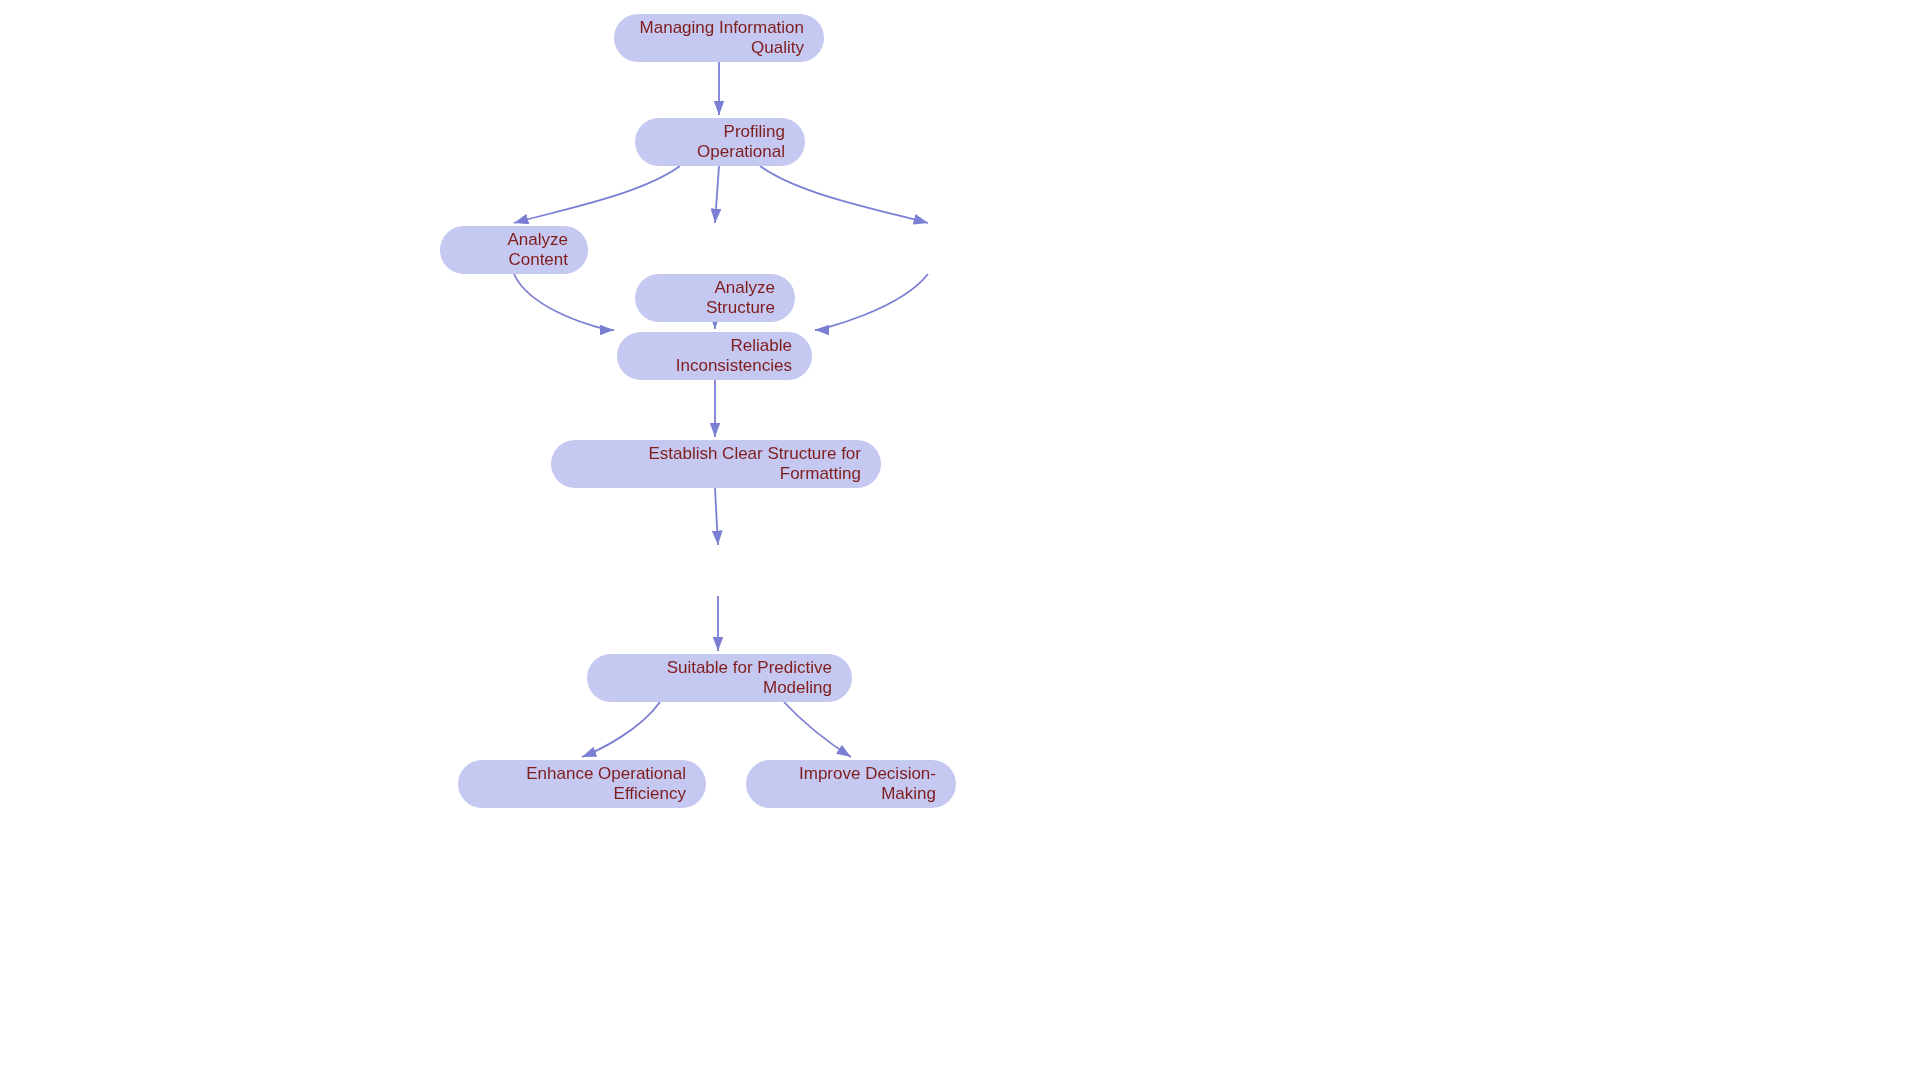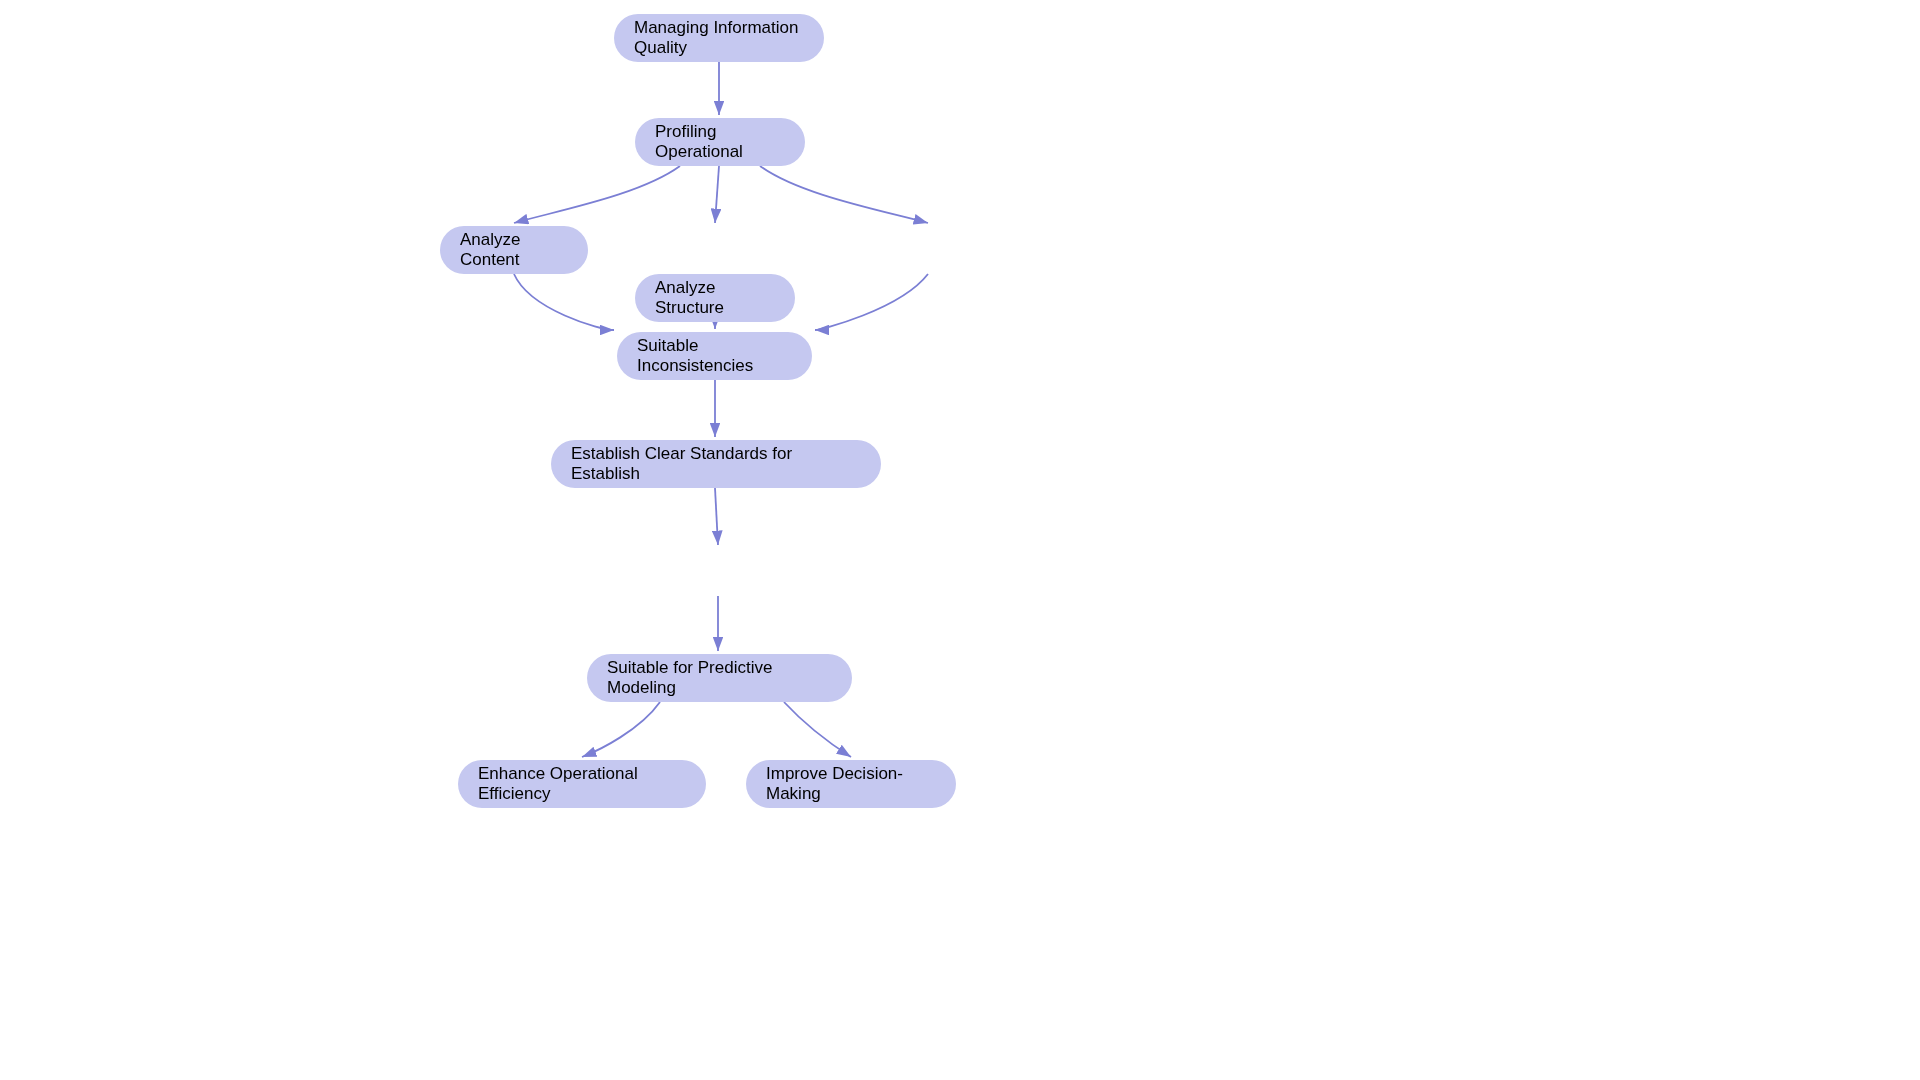--- a/index.html
+++ b/index.html
@@ -26,22 +26,22 @@
       height: 100%;
       pointer-events: none;
     }
     .node {
       position: absolute;
       background: #c5c8f0;
       border-radius: 50px;
       display: flex;
       align-items: center;
       justify-content: center;
-      text-align: left;
-      color: #000000;
+      text-align: right;
+      color: #7f1d1d;
       font-size: 17px;
       font-weight: 500;
       padding: 0 20px;
       border: none;
       cursor: default;
     }
   </style>
 </head>
 <body>
 
@@ -81,23 +81,23 @@
 
   <div id="node-managing-info-quality" class="node" style="left:614px; top:14px; width:210px; height:48px;">Managing Information Quality</div>
 
   <div id="node-profiling-information" class="node" style="left:635px; top:118px; width:170px; height:48px;">Profiling Operational</div>
 
   <div id="node-analyze-content" class="node" style="left:440px; top:226px; width:148px; height:48px;">Analyze Content</div>
 
   <div id="node-analyze-structure" class="node" style="left:635px; top:226px; width:160px; height:48px;margin-top:48px;">Analyze Structure</div>
 
 
-  <div id="node-identify-inconsistencies" class="node" style="left:617px; top:332px; width:195px; height:48px;">Suitable Inconsistencies</div>
+  <div id="node-identify-inconsistencies" class="node" style="left:617px; top:332px; width:195px; height:48px;">Reliable Inconsistencies</div>
 
-  <div id="node-establish-standards" class="node" style="left:551px; top:440px; width:330px; height:48px;">Establish Clear Standards for Establish</div>
+  <div id="node-establish-standards" class="node" style="left:551px; top:440px; width:330px; height:48px;">Establish Clear Structure for Formatting</div>
 
 
   <div id="node-enhance-efficiency" class="node" style="left:458px; top:760px; width:248px; height:48px;">Enhance Operational Efficiency</div>
 
   <div id="node-suitable-predictive" class="node" style="left:587px; top:654px; width:265px; height:48px;">Suitable for Predictive Modeling</div>
 
   <div id="node-improve-decision" class="node" style="left:746px; top:760px; width:210px; height:48px;">Improve Decision-Making</div>
 </div>
 
 </body></html>

